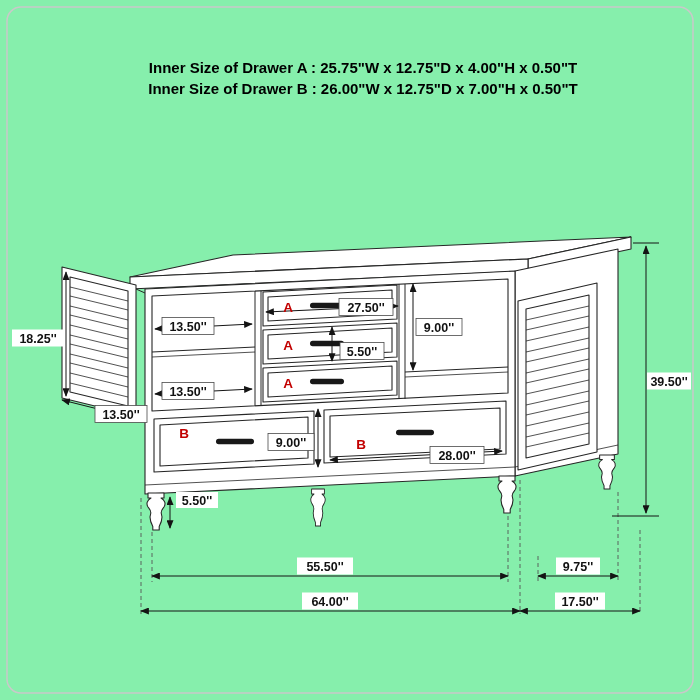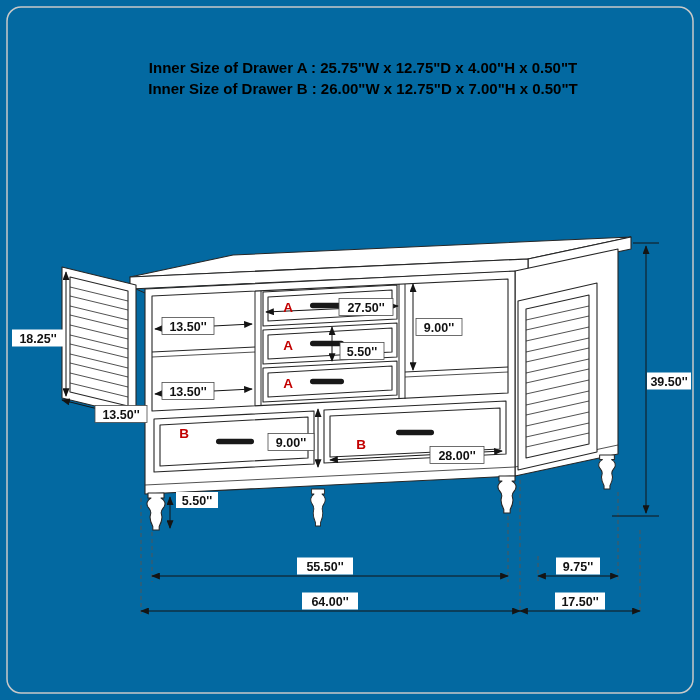--- a/index.html
+++ b/index.html
@@ -1,16 +1,16 @@
 <!DOCTYPE html>
 <html><head>
 <meta charset="utf-8">
 <style>
   html,body{margin:0;padding:0;background:#fff;}
-  .stage{position:relative;width:700px;height:700px;background:#0369a1;overflow:hidden;}
+  .stage{position:relative;width:700px;height:700px;background:#86efac;overflow:hidden;}
   svg{display:block;}
   .ol{fill:#ffffff;stroke:#262626;stroke-width:1.1;stroke-linejoin:round;}
   .ln{stroke:#262626;stroke-width:1;fill:none;}
   .thin{stroke:#262626;stroke-width:0.8;fill:none;}
   .dim{stroke:#141414;stroke-width:1;fill:none;marker-start:url(#arw);marker-end:url(#arw);}
   .tick{stroke:#141414;stroke-width:1;fill:none;}
   .dash{stroke:#555;stroke-width:0.9;stroke-dasharray:4 3;fill:none;}
   .lblbox{fill:#fff;stroke:#4a4a4a;stroke-width:0.8;}
   .lblplain{fill:#fff;}
   .dimtxt{font:bold 12.5px "Liberation Sans",sans-serif;fill:#111;text-anchor:middle;}

